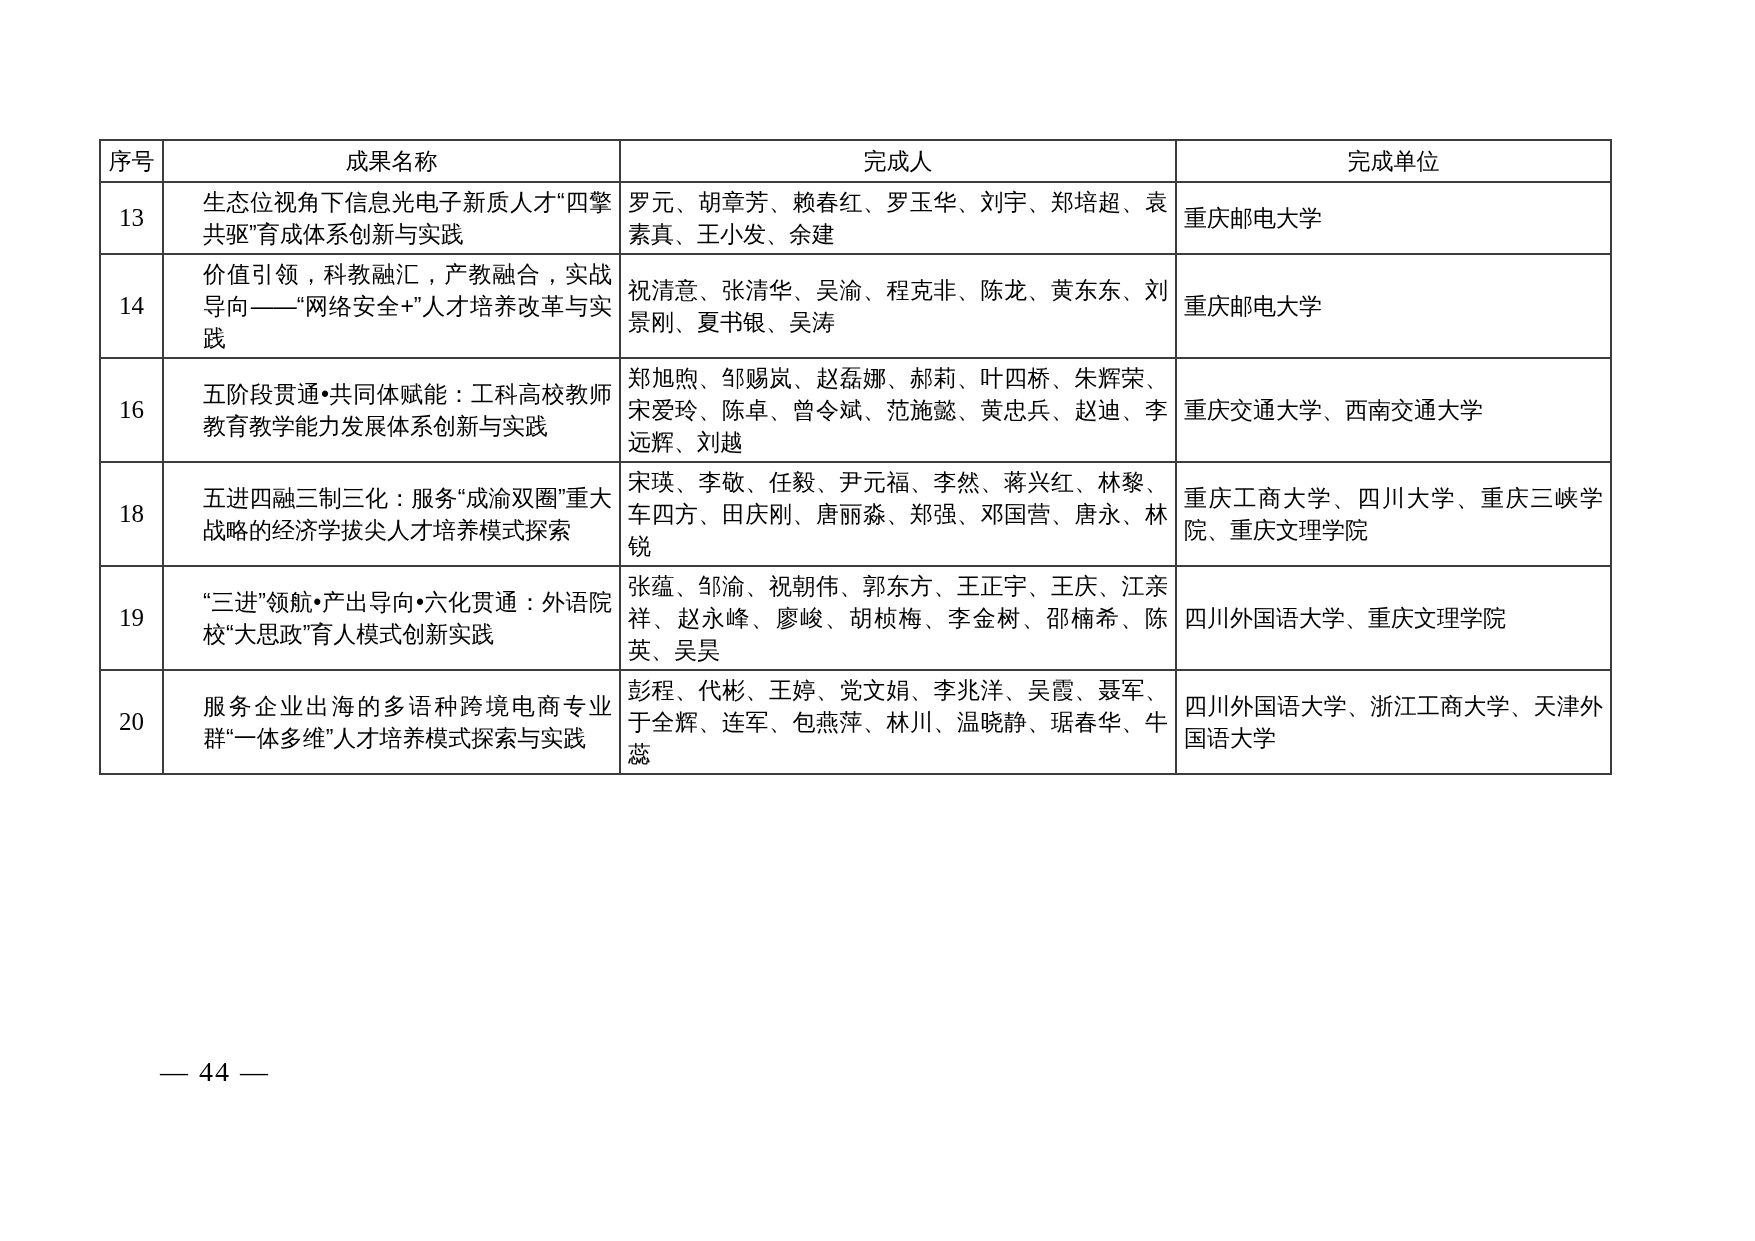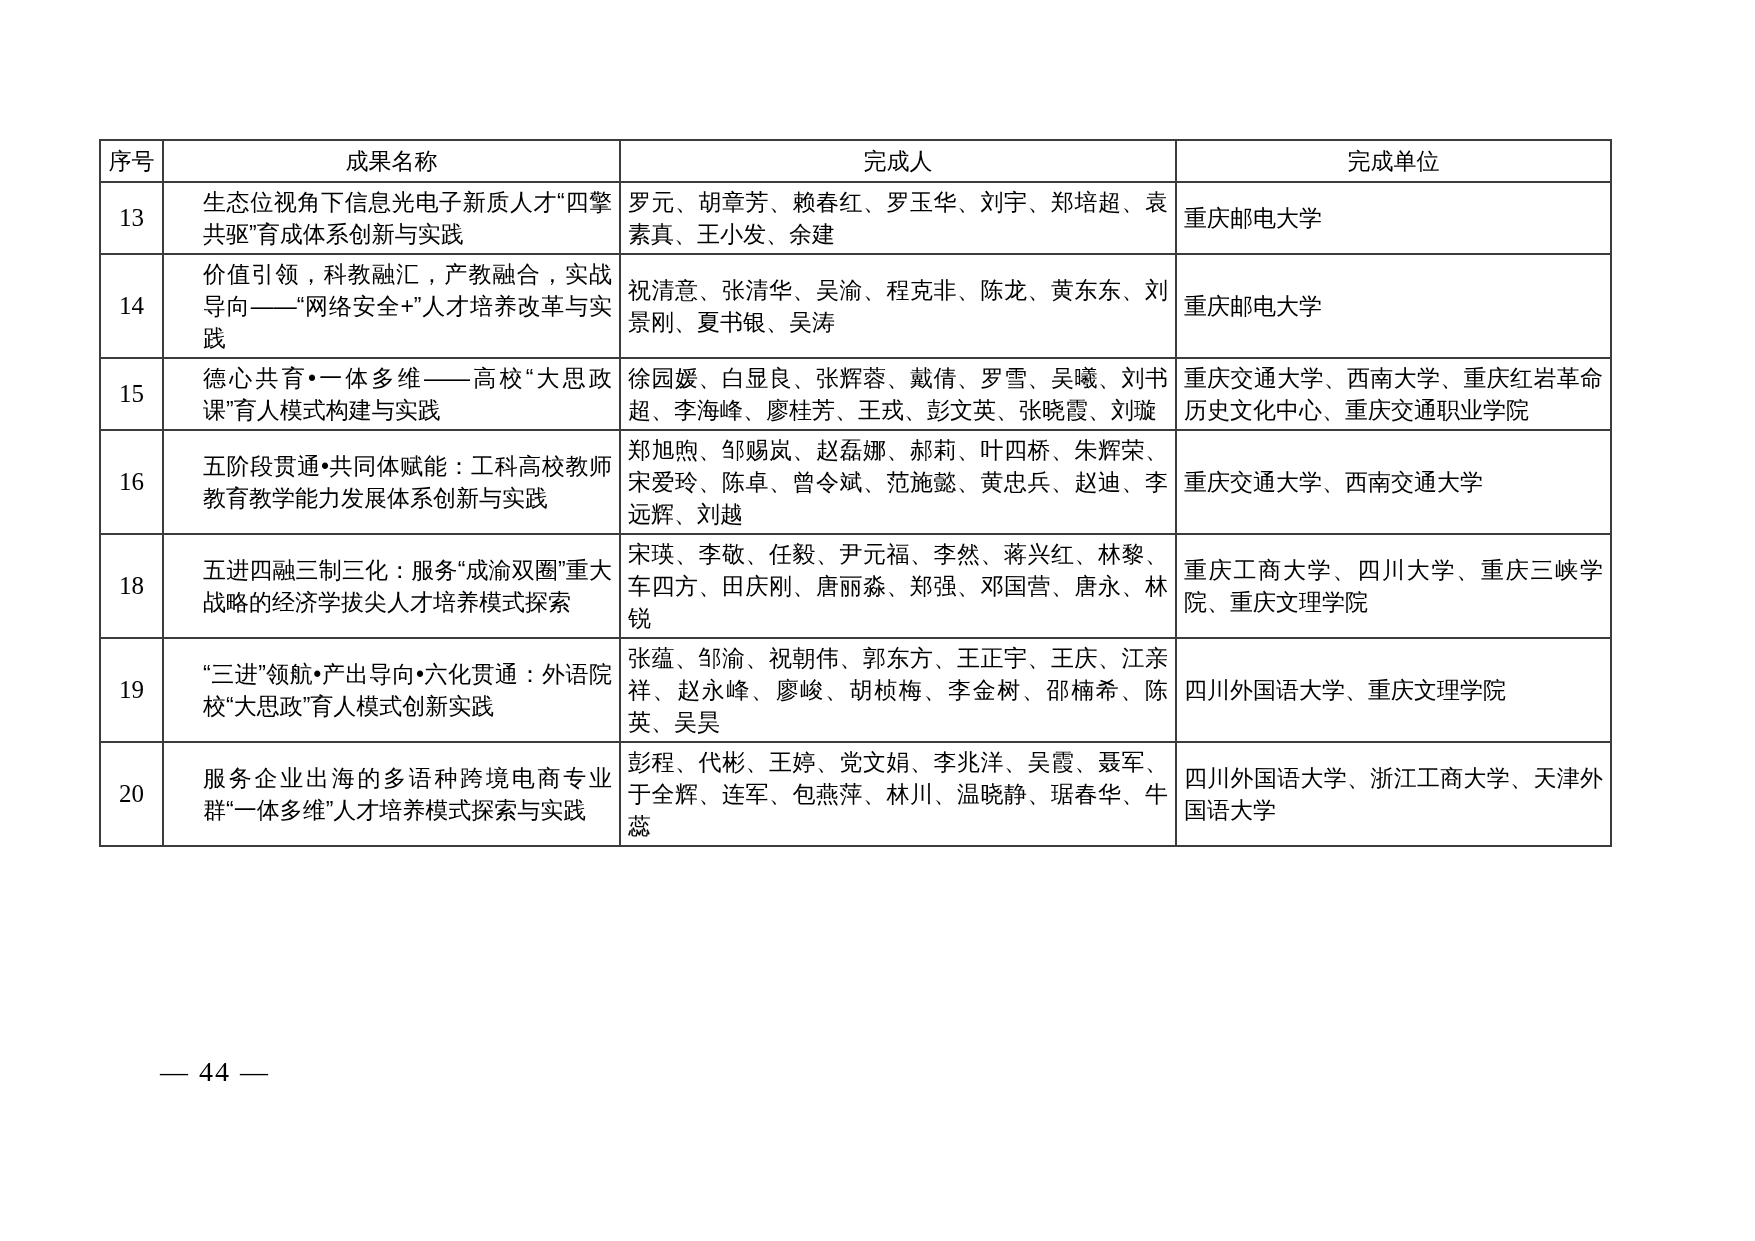--- a/index.html
+++ b/index.html
@@ -82,26 +82,20 @@
         <td class="c-people">罗元、胡章芳、赖春红、罗玉华、刘宇、郑培超、袁素真、王小发、余建</td>
         <td class="c-unit">重庆邮电大学</td>
       </tr>
       <tr>
         <td class="c-no">14</td>
         <td class="c-name">价值引领，科教融汇，产教融合，实战导向——“网络安全+”人才培养改革与实践</td>
         <td class="c-people">祝清意、张清华、吴渝、程克非、陈龙、黄东东、刘景刚、夏书银、吴涛</td>
         <td class="c-unit">重庆邮电大学</td>
       </tr>
       <tr>
-        <td class="c-no">15</td>
-        <td class="c-name">德心共育•一体多维——高校“大思政课”育人模式构建与实践</td>
-        <td class="c-people">徐园媛、白显良、张辉蓉、戴倩、罗雪、吴曦、刘书超、李海峰、廖桂芳、王戎、彭文英、张晓霞、刘璇</td>
-        <td class="c-unit">重庆交通大学、西南大学、重庆红岩革命历史文化中心、重庆交通职业学院</td>
-      </tr>
-      <tr>
         <td class="c-no">16</td>
         <td class="c-name">五阶段贯通•共同体赋能：工科高校教师教育教学能力发展体系创新与实践</td>
         <td class="c-people">郑旭煦、邹赐岚、赵磊娜、郝莉、叶四桥、朱辉荣、宋爱玲、陈卓、曾令斌、范施懿、黄忠兵、赵迪、李远辉、刘越</td>
         <td class="c-unit">重庆交通大学、西南交通大学</td>
       </tr>
       <tr>
         <td class="c-no">18</td>
         <td class="c-name">五进四融三制三化：服务“成渝双圈”重大战略的经济学拔尖人才培养模式探索</td>
         <td class="c-people">宋瑛、李敬、任毅、尹元福、李然、蒋兴红、林黎、车四方、田庆刚、唐丽淼、郑强、邓国营、唐永、林锐</td>
         <td class="c-unit">重庆工商大学、四川大学、重庆三峡学院、重庆文理学院</td>

